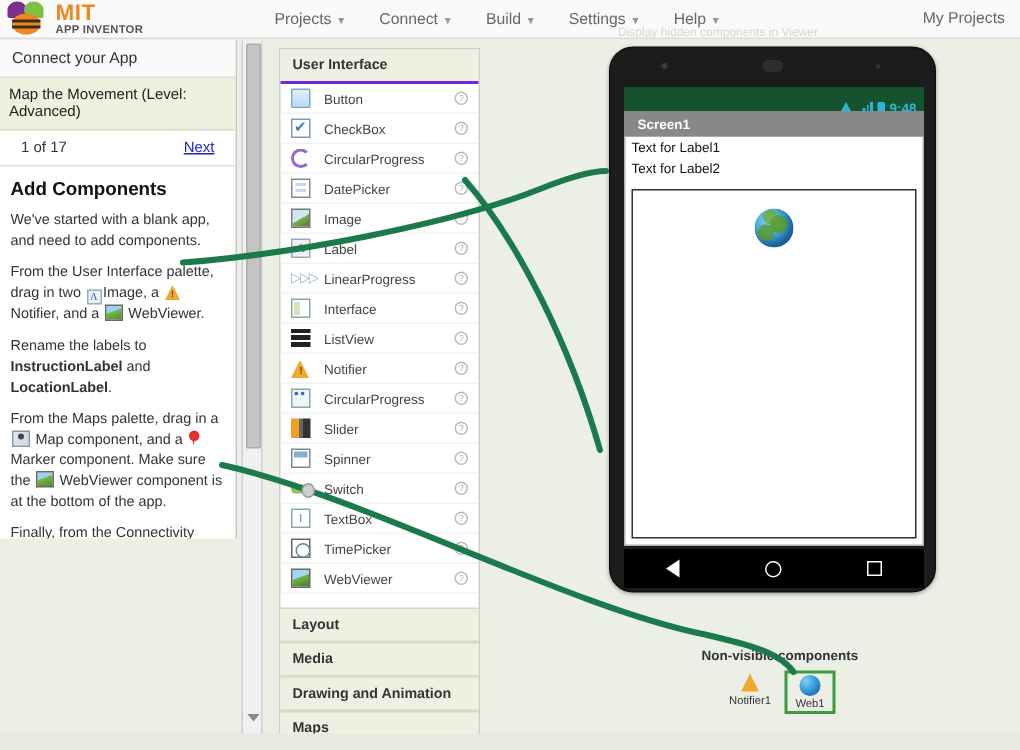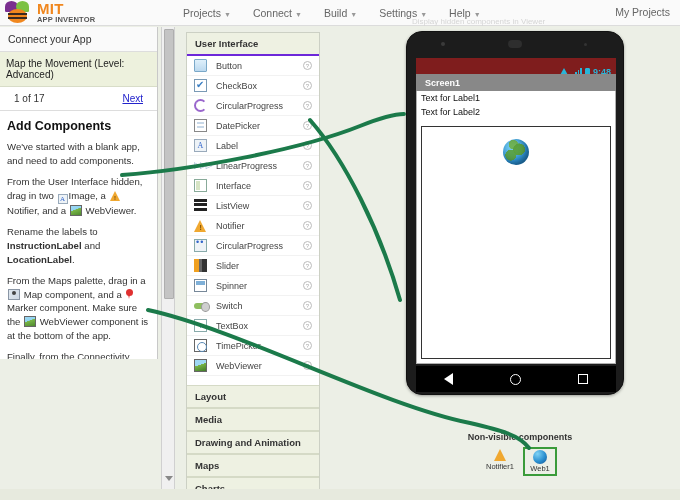--- a/index.html
+++ b/index.html
@@ -205,21 +205,21 @@
     position: absolute; left: 406px; top: 31px; width: 218px; height: 364px;
     background: #1c1c1c; border-radius: 16px; border: 1px solid #111;
     box-shadow: 0 1px 3px rgba(0,0,0,.35);
   }
   .phone-top { position: absolute; left: 0; top: 0; width: 100%; height: 26px; }
   .cam { position: absolute; top: 10px; left: 34px; width: 4px; height: 4px; border-radius: 50%; background: #3a3a3a; }
   .speaker { position: absolute; top: 8px; left: 50%; margin-left: -7px; width: 14px; height: 8px; border-radius: 4px; background: #2e2e2e; }
   .sensor { position: absolute; top: 11px; right: 36px; width: 3px; height: 3px; border-radius: 50%; background: #333; }
   .statusbar {
     position: absolute; left: 9px; top: 26px; width: 200px; height: 28px;
-    background: #7f1d1d; display: flex; align-items: center; justify-content: flex-end; padding-right: 5px; gap: 3px;
+    background: #14532d; display: flex; align-items: center; justify-content: flex-end; padding-right: 5px; gap: 3px;
   }
   .wifi { width: 11px; height: 9px; position: relative; }
   .wifi::after {
     content:""; position:absolute; left:0; bottom:0;
     border-left: 5.5px solid transparent; border-right: 5.5px solid transparent; border-bottom: 9px solid #29b6d8;
   }
   .sig { width: 9px; height: 9px; display: flex; align-items: flex-end; gap: 1px; }
   .sig i { display: block; width: 1.6px; background: #29b6d8; }
   .batt { width: 5px; height: 9px; background: #29b6d8; border: 1px solid #29b6d8; border-radius: 1px; }
   .clock { font-size: 9px; color: #29b6d8; font-weight: bold; }
@@ -307,21 +307,21 @@
     <div class="tut-connect">Connect your App</div>
     <div class="tut-title">Map the Movement (Level: Advanced)</div>
     <div class="tut-nav">
       <span class="pg">1 of 17</span>
       <span class="nxt">Next</span>
     </div>
     <div class="tut-body">
       <div class="tut-h">Add Components</div>
       <p class="tut-p">We've started with a blank app, and need to add components.</p>
       <p class="tut-p">
-        <span>From the User Interface hidden, drag in two</span>
+        <span>From the User Interface palette, drag in two</span>
         <span class="inline-ic ic-label">A</span><span>Image, a</span>
         <span class="inline-ic ic-notifier"><span class="ex">!</span></span><span>Notifier, and a</span>
         <span class="inline-ic ic-webviewer"></span>
         <span>WebViewer.</span>
       </p>
       <p class="tut-p">
         <span>Rename the labels to</span>
         <b>InstructionLabel</b>
         <span>and</span>
         <b>LocationLabel</b><span>.</span>
@@ -418,20 +418,25 @@
       <span class="pic circ"></span>
       <span class="pname">CircularProgress</span>
       <span class="help">?</span>
     </div>
     <div class="pal-item">
       <span class="pic datepicker"></span>
       <span class="pname">DatePicker</span>
       <span class="help">?</span>
     </div>
     <div class="pal-item">
+      <span class="pic image"></span>
+      <span class="pname">Image</span>
+      <span class="help">?</span>
+    </div>
+    <div class="pal-item">
       <span class="pic labelic">A</span>
       <span class="pname">Label</span>
       <span class="help">?</span>
     </div>
     <div class="pal-item">
       <span class="pic linear">▷▷▷</span>
       <span class="pname">LinearProgress</span>
       <span class="help">?</span>
     </div>
     <div class="pal-item">

